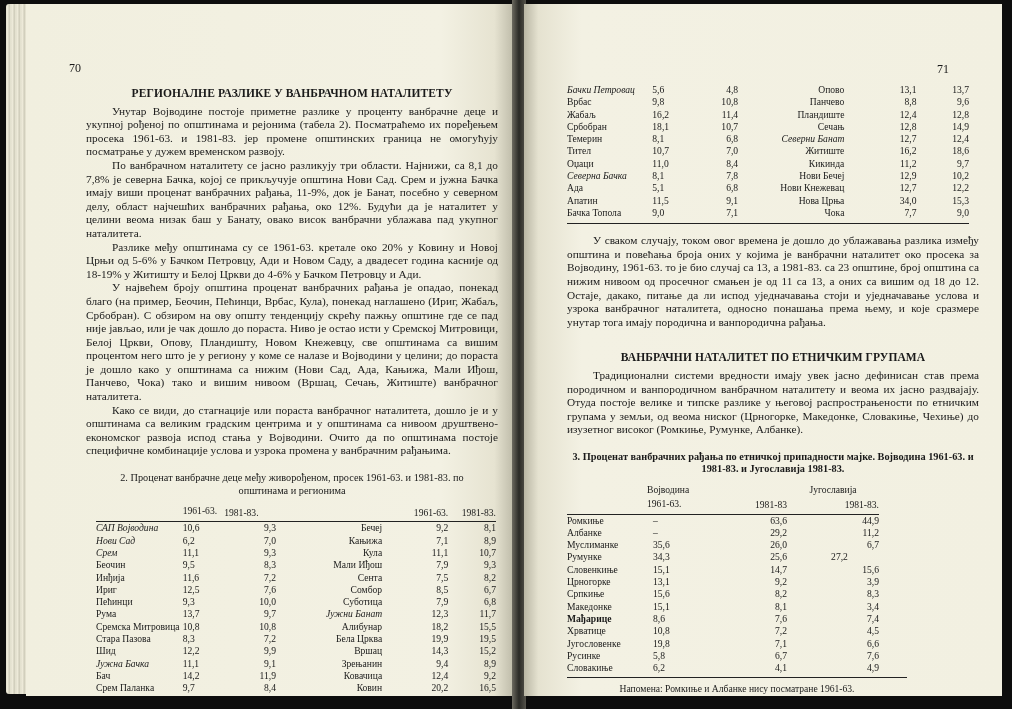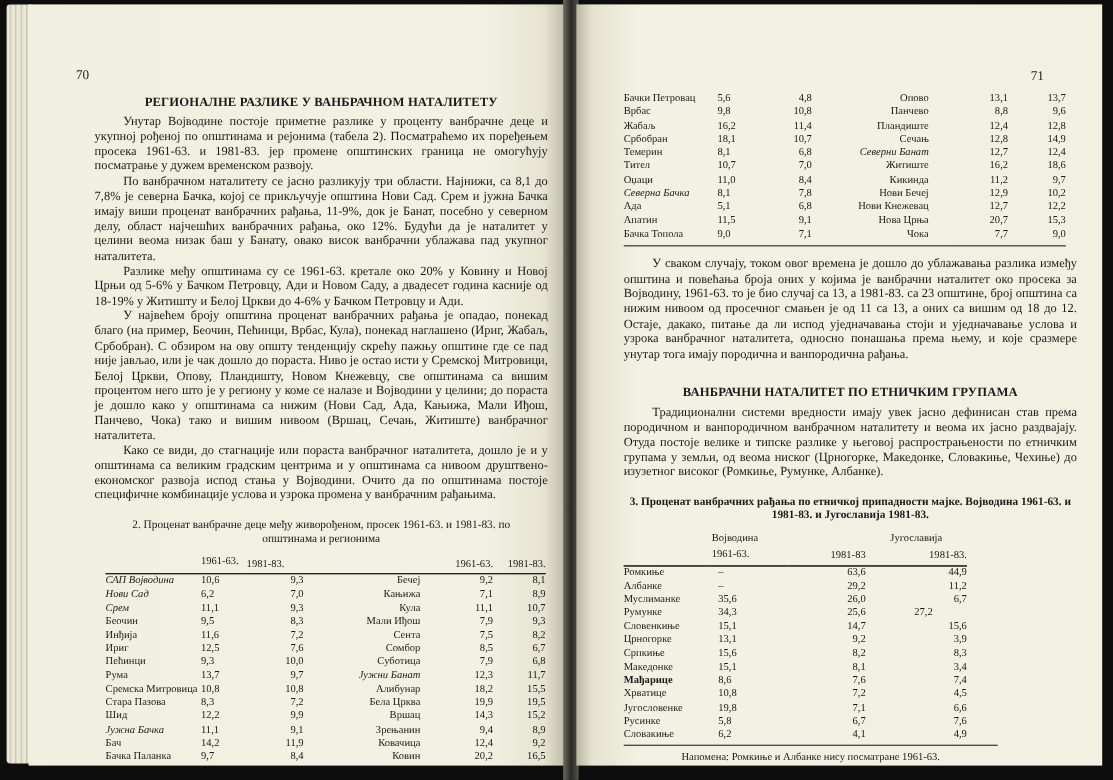--- a/index.html
+++ b/index.html
@@ -165,42 +165,42 @@
             </tr>
             <tr>
               <td style="text-align: left;">Бач</td>
               <td style="text-align: left;">14,2</td>
               <td style="text-align: right;">11,9</td>
               <td style="text-align: right; padding-right: 8px;">Ковачица</td>
               <td style="text-align: right;">12,4</td>
               <td style="text-align: right;">9,2</td>
             </tr>
             <tr>
-              <td style="text-align: left;">Бачка Паланка</td>
+              <td style="text-align: left;">Срем Паланка</td>
               <td style="text-align: left;">9,7</td>
               <td style="text-align: right;">8,4</td>
               <td style="text-align: right; padding-right: 8px;">Ковин</td>
               <td style="text-align: right;">20,2</td>
               <td style="text-align: right;">16,5</td>
             </tr>
           </tbody>
       </table>
     </div>
   </div>
 
   <div class="spine"></div>
 
   <div class="page right">
     <div class="page-no" style="left:413px;top:58px;">71</div>
 
     <div class="content" style="left:43px;top:80px;width:412px;">
       <table id="t2c" style="width:402px;">
         <tbody id="t2c-body">
             <tr>
-              <td style="text-align: left; width: 86px;">Бачки Петровац</td>
+              <td style="text-align: left; width: 86px; font-style: italic;">Бачки Петровац</td>
               <td style="text-align: left; width: 40px;">5,6</td>
               <td style="text-align: right; width: 48px;">4,8</td>
               <td style="text-align: right; width: 108px; padding-right: 8px;">Опово</td>
               <td style="text-align: right; width: 66px;">13,1</td>
               <td style="text-align: right; width: 54px;">13,7</td>
             </tr>
             <tr>
               <td style="text-align: left; width: 86px;">Врбас</td>
               <td style="text-align: left; width: 40px;">9,8</td>
               <td style="text-align: right; width: 48px;">10,8</td>
@@ -262,21 +262,21 @@
               <td style="text-align: right; width: 48px;">6,8</td>
               <td style="text-align: right; width: 108px; padding-right: 8px;">Нови Кнежевац</td>
               <td style="text-align: right; width: 66px;">12,7</td>
               <td style="text-align: right; width: 54px;">12,2</td>
             </tr>
             <tr>
               <td style="text-align: left; width: 86px;">Апатин</td>
               <td style="text-align: left; width: 40px;">11,5</td>
               <td style="text-align: right; width: 48px;">9,1</td>
               <td style="text-align: right; width: 108px; padding-right: 8px;">Нова Црња</td>
-              <td style="text-align: right; width: 66px;">20,7</td>
+              <td style="text-align: right; width: 66px;">34,0</td>
               <td style="text-align: right; width: 54px;">15,3</td>
             </tr>
             <tr>
               <td style="text-align: left; width: 86px;">Бачка Топола</td>
               <td style="text-align: left; width: 40px;">9,0</td>
               <td style="text-align: right; width: 48px;">7,1</td>
               <td style="text-align: right; width: 108px; padding-right: 8px;">Чока</td>
               <td style="text-align: right; width: 66px;">7,7</td>
               <td style="text-align: right; width: 54px;">9,0</td>
             </tr>

